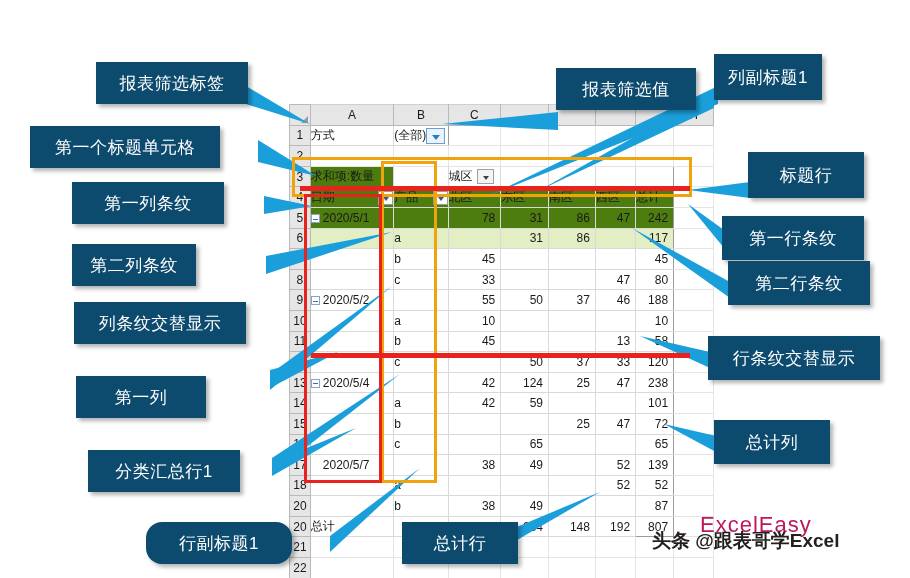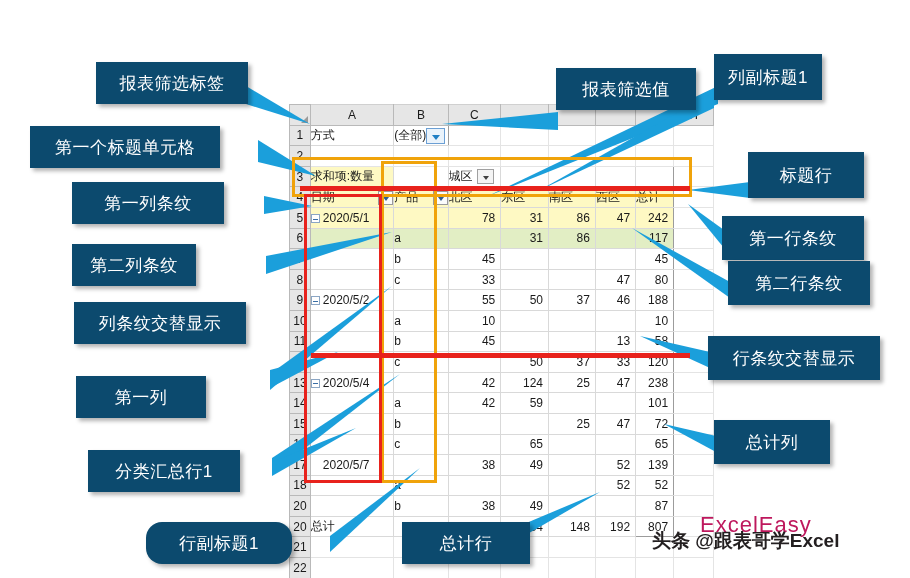--- a/index.html
+++ b/index.html
@@ -60,21 +60,21 @@
     width: 23px;
   }
   .cell {
     border-right: 1px solid #d9d9d9;
     border-bottom: 1px solid #d9d9d9;
     background: transparent;
     padding: 0 3px;
   }
   .cell.num { text-align: right; padding-right: 5px; }
   .cell.txt { text-align: left; }
-  .stripe-pink { background: #fef9c3; }
+  .stripe-pink { background: #4d7c0f; }
   .stripe-green { background: #e2eec4; }
   .pivot-edge-l { border-left: 1px solid #9c9c9c; }
   .pivot-edge-r { border-right: 1px solid #9c9c9c; }
   .pivot-edge-b { border-bottom: 1px solid #9c9c9c; }
   .pivot-edge-t { border-top: 1px solid #9c9c9c; }
   .blankcell { border-right: 1px solid #e4e4e4; border-bottom: 1px solid #e4e4e4; }
 
   
   .fbtn {
     display: inline-block;
@@ -535,21 +535,21 @@
   </div>
 
   <div class="callout" style="left:88px; top:450px; width:152px; height:42px;">
     <span>分类汇总行1</span>
   </div>
 
   <div class="callout" style="left:146px; top:522px; width:146px; height:42px;border-radius:16px;">
     <span>行副标题1</span>
   </div>
 
-  <div class="callout" style="left:402px; top:522px; width:128px; height:42px;">
+  <div class="callout" style="left:402px; top:522px; width:116px; height:42px;">
     <span>总计行</span>
   </div>
 
   <div class="callout" style="left:556px; top:68px; width:140px; height:42px;">
     <span>报表筛选值</span>
   </div>
 
   <div class="callout" style="left:714px; top:54px; width:108px; height:46px;">
     <span>列副标题1</span>
   </div>

